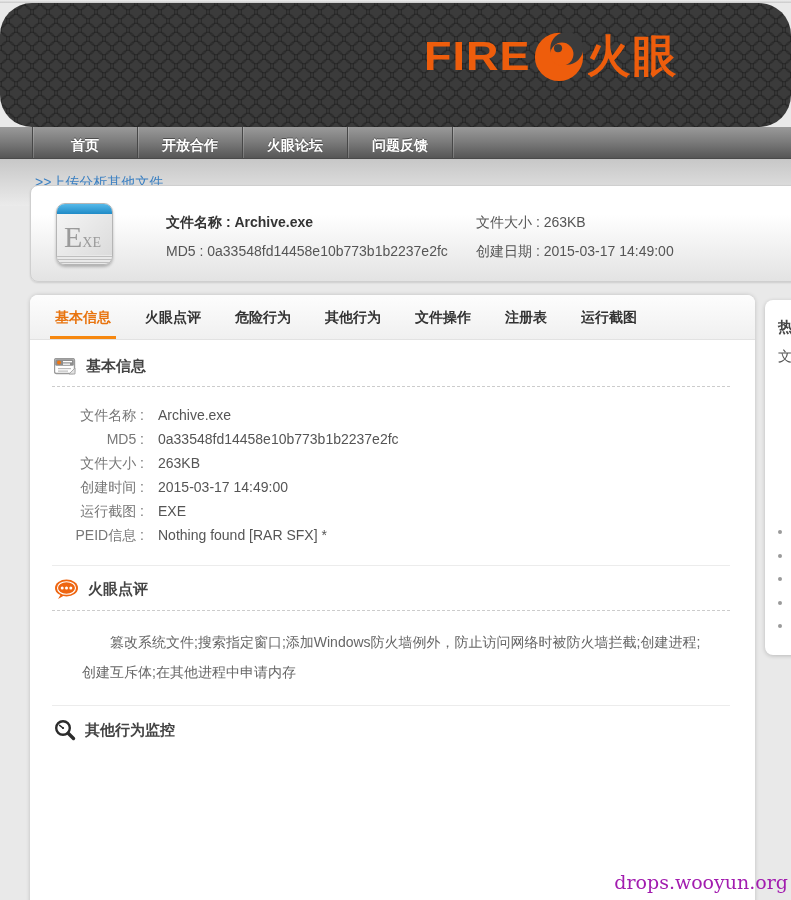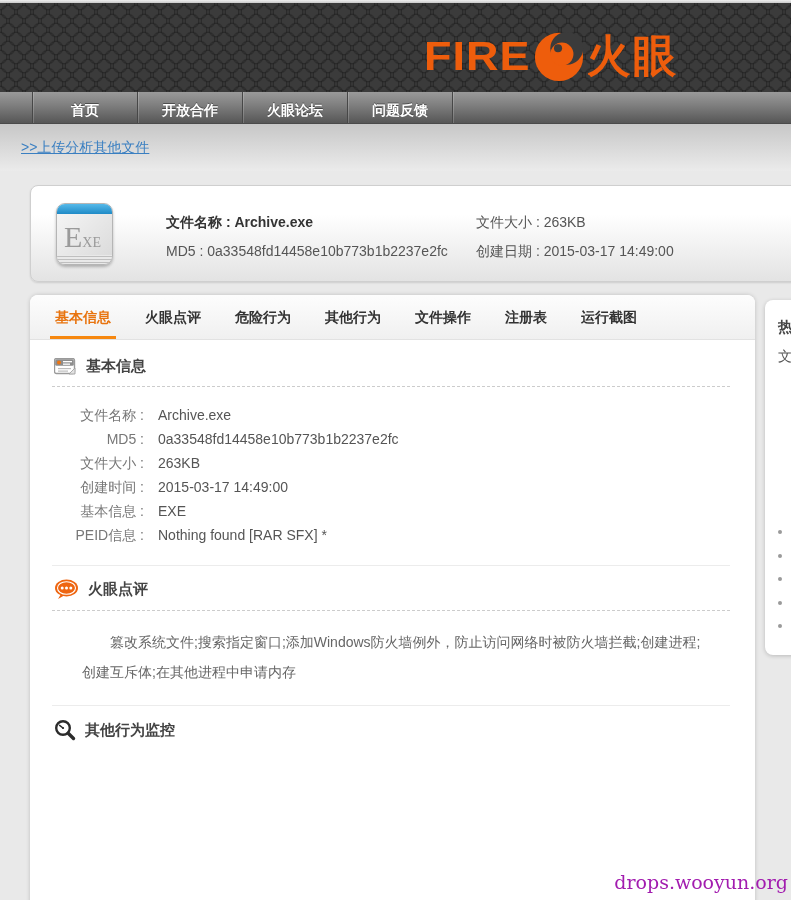--- a/index.html
+++ b/index.html
@@ -7,28 +7,29 @@
   body {
     position:relative;
     background:#e9e9e9;
     font-family:"Liberation Sans","DejaVu Sans",sans-serif;
     color:#555;
   }
 
   
   .top-strip { height:3px; background:linear-gradient(#efefef,#c9c9c9); }
   .masthead {
-    height:89px;
+    height:124px;
     background-color:#3b3b3b;
     background-image:
       radial-gradient(circle 8px at center, transparent 6px, rgba(0,0,0,0.28) 6.5px, transparent 8px),
       radial-gradient(circle 8px at center, transparent 6px, rgba(0,0,0,0.28) 6.5px, transparent 8px);
     background-size:16px 18px, 16px 18px;
     background-position:0 0, 8px 9px;
     position:relative;
+    border-radius:32px;
   }
   .logo { position:absolute; left:424px; top:26px; display:flex; align-items:center; }
   .logo-fire {
     color:#ee5d0c; font-size:45px; font-weight:bold; letter-spacing:1px;
     transform:scaleY(0.92); line-height:52px;
   }
   .logo-eye { margin:0 1px; }
   .logo-cn { color:#ee5d0c; font-size:44px; font-weight:bold; letter-spacing:2px; line-height:52px;text-align:center; }
 
   
@@ -49,21 +50,21 @@
   .nav-item.active {
     background:linear-gradient(#ffffff,#efefef 55%,#d5d5d5);
     color:#333; text-shadow:none;
   }
   .nav-fill { flex:1; box-shadow:inset 1px 0 0 rgba(255,255,255,0.18); }
 
   
   .subheader {
     height:47px;
     background:linear-gradient(#c7c7c7,#ebebeb);
-    display:flex; align-items:center; padding-left:21px;
+    display:flex; align-items:center; padding-left:35px;
   }
   .upload-link { color:#3a7fc1; font-size:14px; text-decoration:underline; cursor:pointer; }
 
   
   .file-card {
     position:absolute; left:30px; top:185px; width:790px; height:97px;
     border:1px solid #cfcfcf; border-radius:8px;
     background:linear-gradient(#ffffff 30%,#e3e3e3);
     box-shadow:0 1px 2px rgba(0,0,0,0.12);
   }
@@ -303,21 +304,21 @@
             <span class="kv-label">文件大小 :</span>
             <span class="kv-value">263KB</span>
           </div>
 
           <div class="kv-row">
             <span class="kv-label">创建时间 :</span>
             <span class="kv-value">2015-03-17 14:49:00</span>
           </div>
 
           <div class="kv-row">
-            <span class="kv-label">基本信息 :</span>
+            <span class="kv-label">运行截图 :</span>
             <span class="kv-value">EXE</span>
           </div>
 
           <div class="kv-row">
             <span class="kv-label">PEID信息 :</span>
             <span class="kv-value">Nothing found [RAR SFX] *</span>
           </div>
         </div>
     </div>
 

